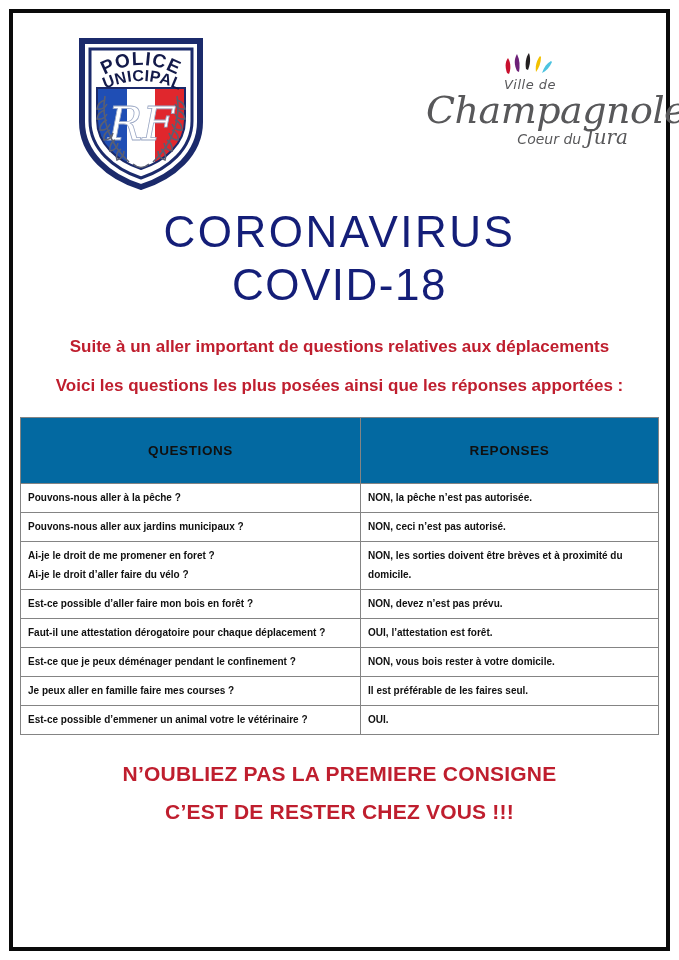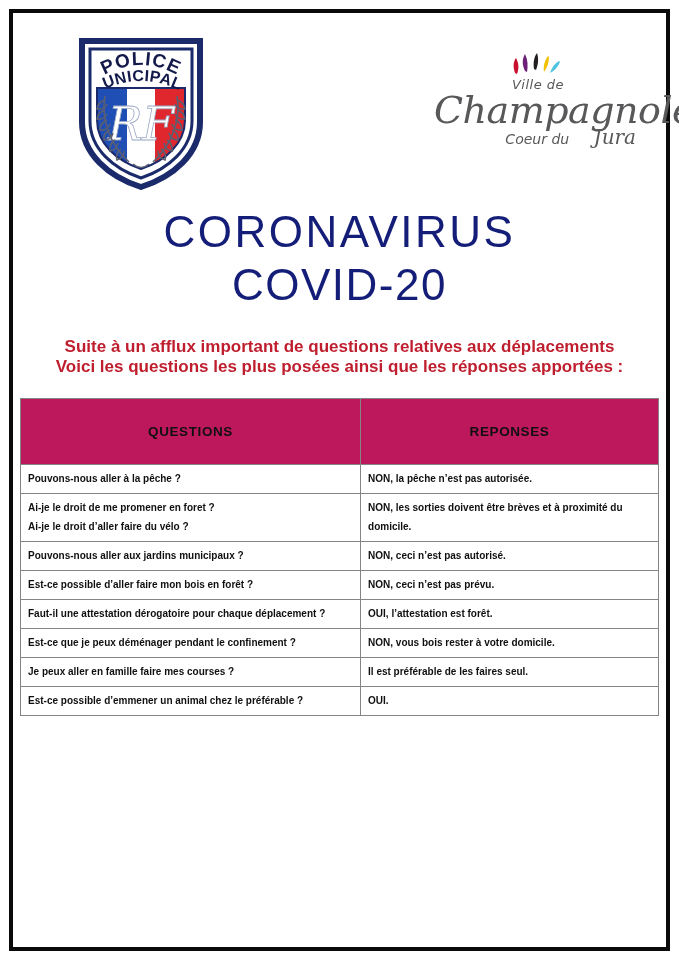--- a/index.html
+++ b/index.html
@@ -36,21 +36,21 @@
 
   .shield-wrap{
     position:absolute;
     left:58px; top:17px;
     width:140px;height:160px;
   }
   .shield-wrap svg{display:block;width:140px;height:160px;}
 
   .champ-wrap{
     position:absolute;
-    right:24px; top:38px;
+    right:32px; top:38px;
     width:208px;
     text-align:center;
   }
   .petals{
     height:26px;
     position:relative;
     margin:0 auto 1px auto;
     width:70px;
   }
   .petals svg{display:block;}
@@ -80,21 +80,20 @@
     color:#58585a;
     text-align:right;
     padding-right:6px;
     margin-top:-2px;
     line-height:18px;
   }
   .coeur .jura{
     font-family:"DejaVu Serif", serif;
     font-size:20px;
     font-style:italic;
-    margin-left:20px;
   }
 
   
   .maintitle{
     text-align:center;
     color:#141e78;
     font-family:"Liberation Sans", sans-serif;
     font-weight:400;
     font-size:44px;
     line-height:53px;
@@ -104,21 +103,21 @@
   .maintitle .l2{display:block;letter-spacing:1.5px;}
 
   .intro{
     margin-top:26px;
     text-align:center;
     color:#bf1e2e;
     font-weight:bold;
     font-size:17px;
     line-height:20px;
   }
-  .intro .line2{display:block;}
+  .intro .line2{display:block;margin-top:19px;}
 
   
   .tbl-wrap{margin-top:21px;padding:0 7px 0 7px;}
   table.faq{
     width:100%;
     border-collapse:collapse;
     table-layout:fixed;
     border:1px solid #848484;
   }
   table.faq col.q{width:53.3%;}
@@ -126,21 +125,21 @@
   table.faq th,table.faq td{
     border:1px solid #848484;
     vertical-align:top;
     padding:4px 7px 5px 7px;
     font-size:10px;
     line-height:19px;
     font-weight:bold;
     color:#101010;
   }
   table.faq th{
-    background:#be185d;
+    background:#0369a1;
     height:56px;
     vertical-align:middle;
     text-align:center;
     font-size:13.5px;
     letter-spacing:.6px;
     font-weight:bold;
   }
   table.faq td.ans{ }
 
   
@@ -235,25 +234,25 @@
         <div class="champ-name">Champagnole</div>
         <div class="coeur">
           <span>Coeur du</span>
           <span class="jura">Jura</span>
         </div>
       </div>
     </div>
 
     <div class="maintitle">
       <span>CORONAVIRUS</span>
-      <span class="l2">COVID-20</span>
+      <span class="l2">COVID-18</span>
     </div>
 
     <div class="intro">
-      <span>Suite à un afflux important de questions relatives aux déplacements</span>
+      <span>Suite à un aller important de questions relatives aux déplacements</span>
       <span class="line2">Voici les questions les plus posées ainsi que les réponses apportées :</span>
     </div>
 
     <div class="tbl-wrap">
       <table class="faq">
         <colgroup>
             <col class="q">
             <col class="a">
           </colgroup>
         <thead>
@@ -261,46 +260,50 @@
             <th>QUESTIONS</th>
             <th>REPONSES</th>
           </tr>
         </thead>
         <tbody>
           <tr>
             <td class="qst">Pouvons-nous aller à la pêche ?</td>
             <td class="ans">NON, la pêche n’est pas autorisée.</td>
           </tr>
           <tr>
+            <td class="qst">Pouvons-nous aller aux jardins municipaux ?</td>
+            <td class="ans">NON, ceci n’est pas autorisé.</td>
+          </tr>
+          <tr>
             <td class="qst">Ai-je le droit de me promener en foret ?<br>Ai-je le droit d’aller faire du vélo ?</td>
             <td class="ans">NON, les sorties doivent être brèves et à proximité du domicile.</td>
           </tr>
           <tr>
-            <td class="qst">Pouvons-nous aller aux jardins municipaux ?</td>
-            <td class="ans">NON, ceci n’est pas autorisé.</td>
-          </tr>
-          <tr>
             <td class="qst">Est-ce possible d’aller faire mon bois en forêt ?</td>
-            <td class="ans">NON, ceci n’est pas prévu.</td>
+            <td class="ans">NON, devez n’est pas prévu.</td>
           </tr>
           <tr>
             <td class="qst">Faut-il une attestation dérogatoire pour chaque déplacement ?</td>
             <td class="ans">OUI, l’attestation est forêt.</td>
           </tr>
           <tr>
             <td class="qst">Est-ce que je peux déménager pendant le confinement ?</td>
             <td class="ans">NON, vous bois rester à votre domicile.</td>
           </tr>
           <tr>
             <td class="qst">Je peux aller en famille faire mes courses ?</td>
             <td class="ans">Il est préférable de les faires seul.</td>
           </tr>
           <tr>
-            <td class="qst">Est-ce possible d’emmener un animal chez le préférable ?</td>
+            <td class="qst">Est-ce possible d’emmener un animal votre le vétérinaire ?</td>
             <td class="ans">OUI.</td>
           </tr>
         </tbody>
       </table>
     </div>
 
+    <div class="footer">
+      <span>N’OUBLIEZ PAS LA PREMIERE CONSIGNE</span>
+      <span class="f2">C’EST DE RESTER CHEZ VOUS !!!</span>
+    </div>
 
   </div>
 </div>
 
 </body></html>

